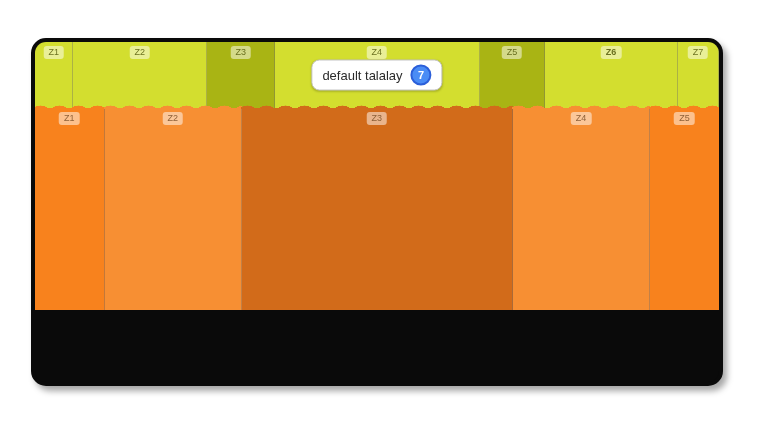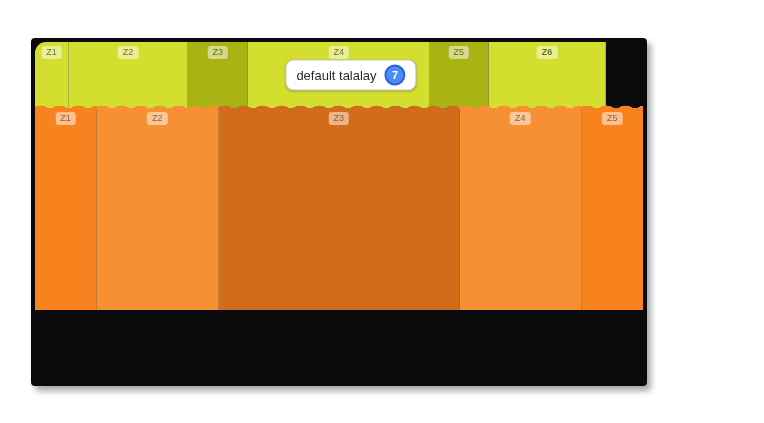--- a/index.html
+++ b/index.html
@@ -1,22 +1,22 @@
 <!DOCTYPE html>
 <html style="--talalay-light: #d3de2f; --talalay-dark: #a9b414; --pocket-outer: #f8821d; --pocket-mid: #f78f33; --pocket-center: #d26b1a; --base-teal: #0e8fad; --badge-fill: #4a8cf5; --badge-ring: #2b5fd9;"><head>
 <meta charset="utf-8">
 <style>
   html,body{margin:0;padding:0;}
   body{
     width:764px;height:423px;position:relative;background:#ffffff;
     font-family:"Liberation Sans", sans-serif;overflow:hidden;
   }
   .mattress{
-    position:absolute;left:31px;top:38px;width:616px;height:348px;
-    box-sizing:border-box;border:4px solid #0a0a0a;border-radius:4px;
+    position:absolute;left:31px;top:38px;width:692px;height:348px;
+    box-sizing:border-box;border:4px solid #0a0a0a;border-radius:15px;
     box-shadow:4px 5px 6px rgba(0,0,0,0.35);
     background:#0a0a0a;
   }
   .mattress-inner{
     position:absolute;inset:0;border-radius:11px;overflow:hidden;
     display:flex;flex-direction:column;
   }
   .layer{position:relative;display:flex;flex-direction:row;}
   .layer-talalay{height:19.4%;z-index:1;}
   .layer-pocket{height:59.4%;z-index:2;}
@@ -65,21 +65,21 @@
     padding:1px 5px;font-size:9px;line-height:11px;white-space:nowrap;
   }
   .ztag-green{color:rgba(85,90,10,0.85);}
   .ztag-orange{color:rgba(130,85,45,0.9);}
   
   .chip{
     position:absolute;left:50%;top:50%;transform:translate(-50%,-50%);
     display:flex;align-items:center;gap:8px;z-index:6;
     background:#ffffff;border:1px solid #c4c4c4;border-radius:8px;
     padding:4px 10px;box-shadow:0 1px 2px rgba(0,0,0,0.18);
-    font-size:13px;color:#2b2b2b;white-space:nowrap;cursor:pointer;margin-left:12px;
+    font-size:13px;color:#2b2b2b;white-space:nowrap;cursor:pointer;
   }
   .badge{
     display:inline-flex;align-items:center;justify-content:center;
     width:17px;height:17px;border-radius:50%;
     background:var(--badge-fill,#4a8cf5);
     border:2px solid var(--badge-ring,#2b5fd9);
     color:#ffffff;font-size:11px;font-weight:bold;
   }
 </style>
 </head>
@@ -100,20 +100,23 @@
       </div>
       <div class="zone tz-light">
         <span class="ztag ztag-green">Z4</span>
       </div>
       <div class="zone tz-dark">
         <span class="ztag ztag-green">Z5</span>
       </div>
       <div class="zone tz-light">
         <span class="ztag ztag-green">Z6</span>
       </div>
+      <div class="zone tz-light">
+        <span class="ztag ztag-green">Z7</span>
+      </div>
       <div class="chip">
         <span>default talalay</span>
         <span class="badge">7</span>
       </div>
     </div>
 
     <div class="layer layer-pocket">
       <div class="zone pz-outer">
         <span class="ztag ztag-orange">Z1</span>
       </div>

